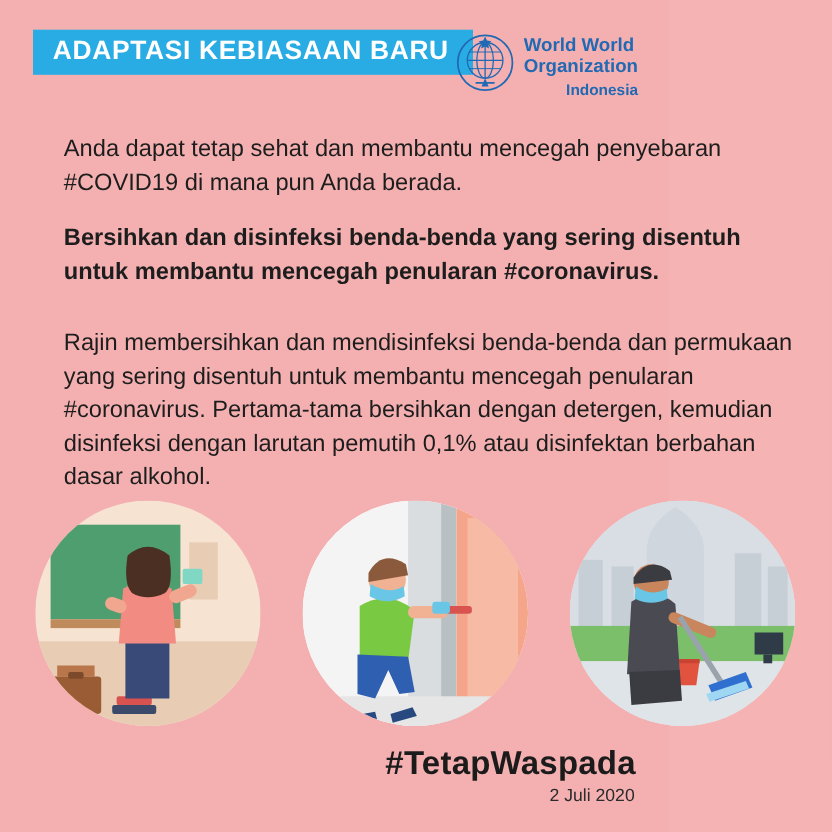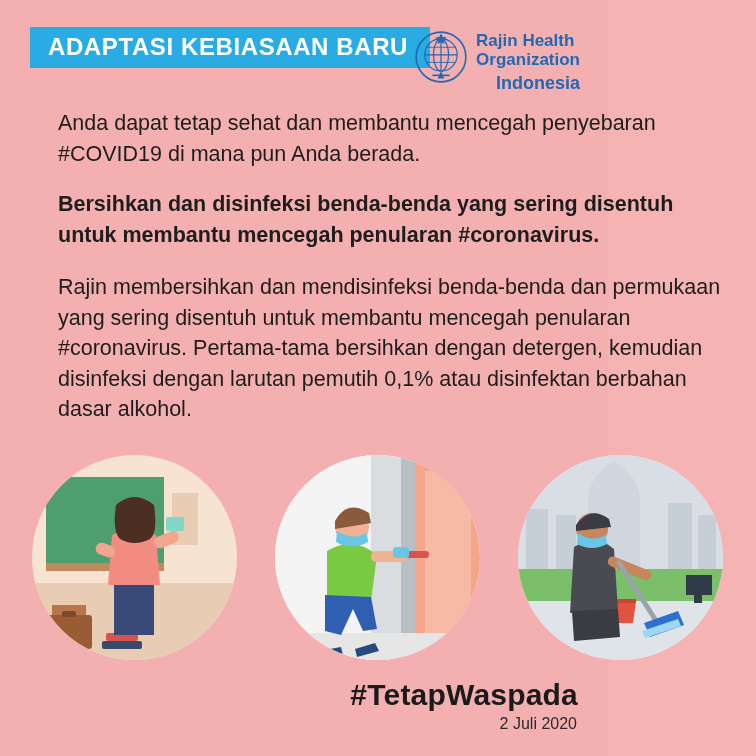--- a/index.html
+++ b/index.html
@@ -50,44 +50,44 @@
     flex: none;
   }
   .who-text {
     color: #2169b3;
     font-size: 17px;
     font-weight: bold;
     line-height: 1.12;
     padding-top: 1px;
   }
   .who-country {
-    font-size: 18px;
+    font-size: 14px;
     font-weight: bold;
     color: #2169b3;
     text-align: right;
     margin-top: 4px;
   }
 
   
   .content {
     position: absolute;
     left: 58px;
-    top: 108px;
+    top: 120px;
     width: 668px;
     color: #1b1b1b;
   }
   .para {
     font-size: 21.5px;
     line-height: 1.42;
     margin: 0 0 20px 0;
     color: #1d1d1d;
   }
   .para.bold {
     font-weight: bold;
-    margin-bottom: 22px;
+    margin-bottom: 34px;
   }
   .para.last {
     margin-bottom: 12px;
   }
 
   
   .illustrations {
     position: absolute;
     left: 0;
     top: 455px;
@@ -138,21 +138,21 @@
       <line x1="20" y1="46" x2="80" y2="46" stroke="#2169b3" stroke-width="2.2"></line>
       <line x1="24" y1="32" x2="76" y2="32" stroke="#2169b3" stroke-width="1.6"></line>
       <line x1="24" y1="60" x2="76" y2="60" stroke="#2169b3" stroke-width="1.6"></line>
       <path d="M50 16 L50 76" stroke="#2169b3" stroke-width="2.2"></path>
       <path d="M50 76 L44 90 L56 90 Z" fill="#2169b3"></path>
       <path d="M34 84 L66 84" stroke="#2169b3" stroke-width="3"></path>
       <path d="M50 6 l3.2 6.8 7.4 .9 -5.4 5.1 1.4 7.3 -6.6-3.5 -6.6 3.5 1.4-7.3 -5.4-5.1 7.4-.9z" fill="#2169b3"></path>
     </svg>
     <div>
       <div class="who-text">
-        <div>Rajin Health</div>
+        <div>World World</div>
         <div>Organization</div>
       </div>
       <div class="who-country">Indonesia</div>
     </div>
   </div>
 
   <div class="content">
     <p class="para">Anda dapat tetap sehat dan membantu mencegah penyebaran #COVID19 di mana pun Anda berada.</p>
     <p class="para bold">Bersihkan dan disinfeksi benda-benda yang sering disentuh untuk membantu mencegah penularan #coronavirus.</p>
     <p class="para last">Rajin membersihkan dan mendisinfeksi benda-benda dan permukaan yang sering disentuh untuk membantu mencegah penularan #coronavirus. Pertama-tama bersihkan dengan detergen, kemudian disinfeksi dengan larutan pemutih 0,1% atau disinfektan berbahan dasar alkohol.</p>

